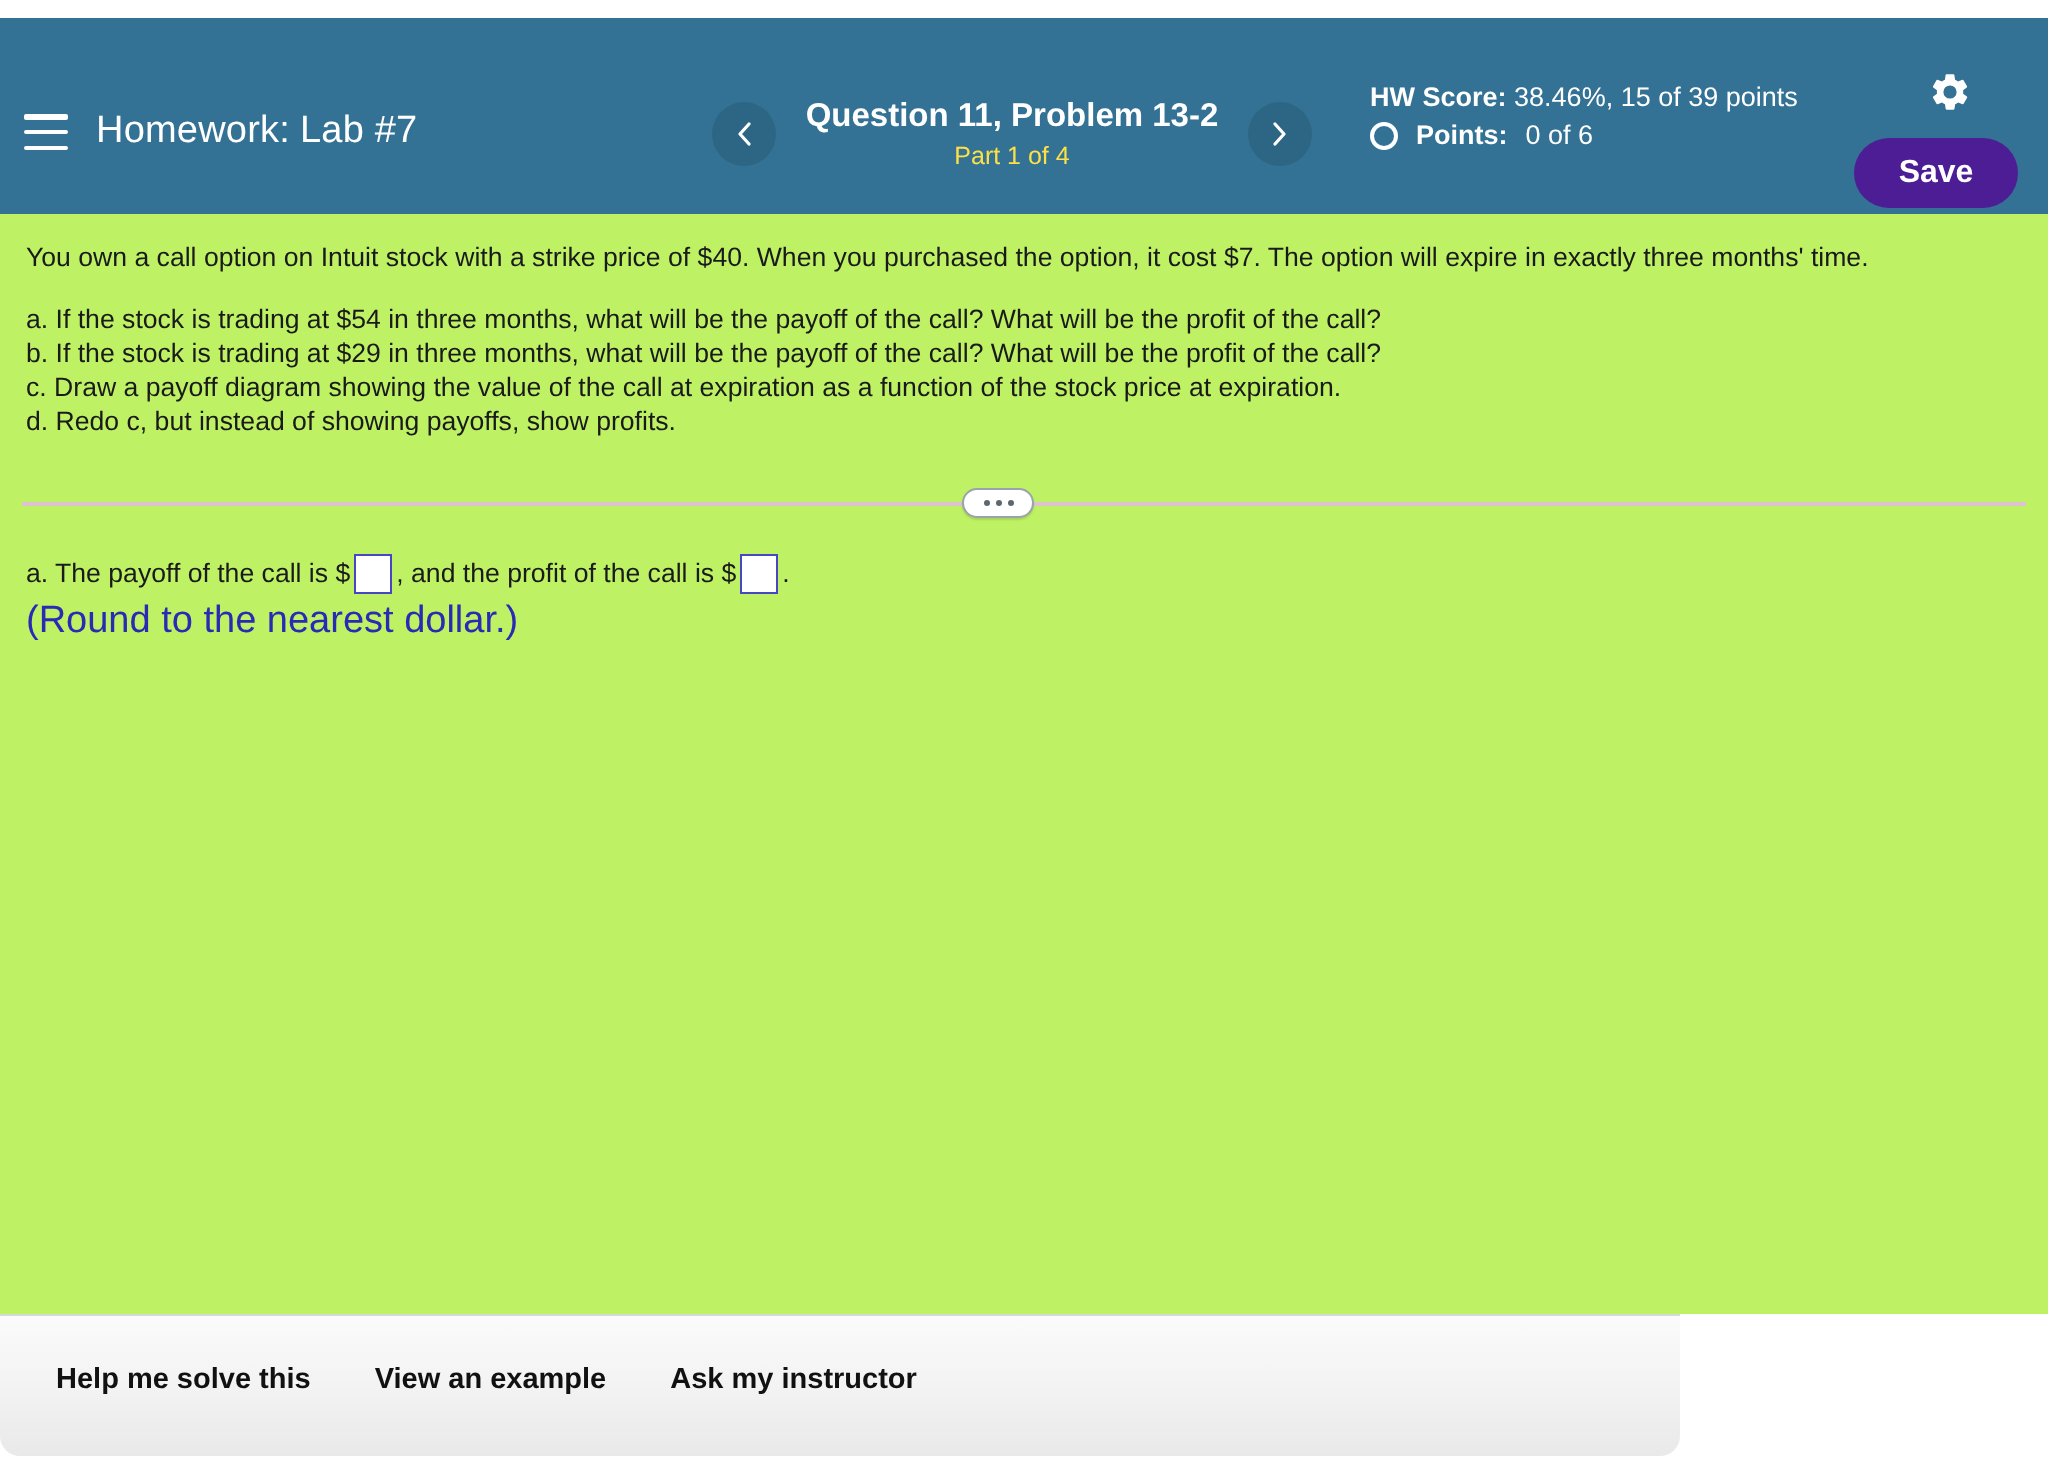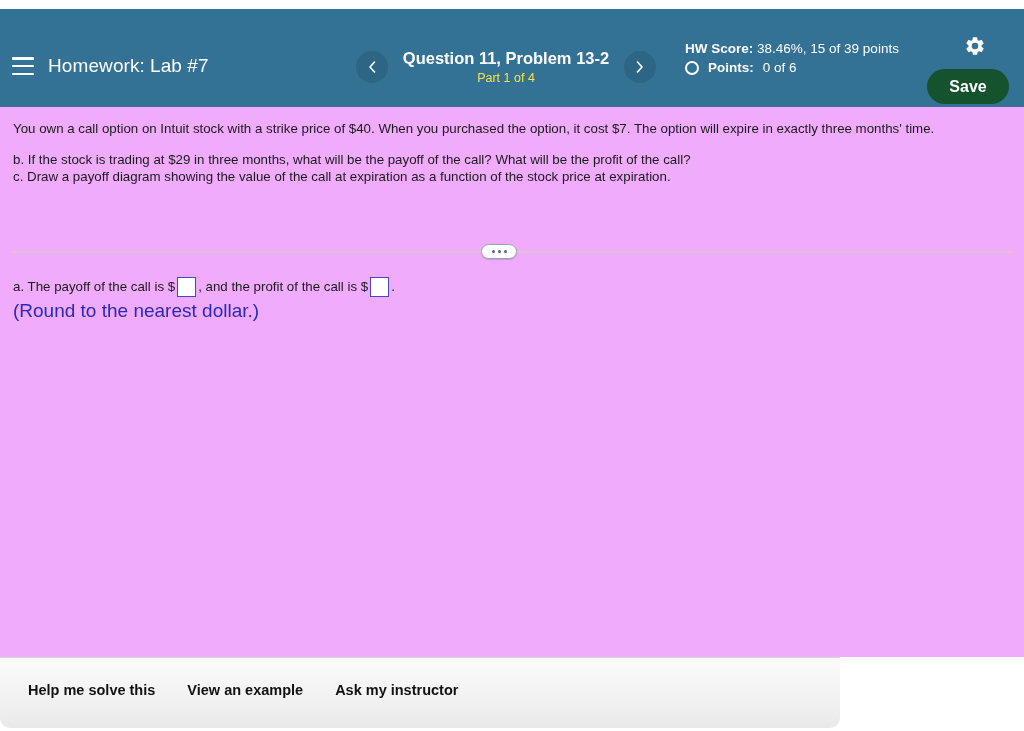--- a/index.html
+++ b/index.html
@@ -58,27 +58,27 @@
     display: inline-block; flex: 0 0 auto;
   }
   .score-line2 b { font-weight: 700; }
 
   .gear-btn {
     position: absolute; left: 962px; top: 24px; width: 26px; height: 26px;
     cursor: pointer; display: flex; align-items: center; justify-content: center;
   }
   .save-btn {
     position: absolute; left: 927px; top: 60px; width: 82px; height: 35px;
-    background: #14532d; color: #ffffff; border: none; border-radius: 18px;
+    background: #4c1d95; color: #ffffff; border: none; border-radius: 18px;
     font-family: "Liberation Sans", sans-serif; font-size: 16px; font-weight: 700;
     cursor: pointer;
   }
 
   
-  .content { position: absolute; left: 0; top: 107px; width: 1024px; height: 550px; background: #f0abfc; }
+  .content { position: absolute; left: 0; top: 107px; width: 1024px; height: 550px; background: #bef264; }
   .prompt {
     position: absolute; left: 13px; top: 13px; width: 990px;
     font-size: 13.3px; color: #1a1a1a; line-height: 17px;
   }
   .sublist { position: absolute; left: 13px; top: 44px; width: 990px; font-size: 13.3px; color:#1a1a1a; }
   .sublist div { line-height: 17px; white-space: nowrap; }
 
   
   .divider-wrap { position: absolute; left: 0; top: 137px; width: 1024px; height: 16px; }
   .divider-line {
@@ -181,22 +181,24 @@
     </div>
 
     <button class="save-btn">Save</button>
   </div>
 
   <div class="content">
 
     <div class="prompt">You own a call option on Intuit stock with a strike price of $40. When you purchased the option, it cost $7. The option will expire in exactly three months' time.</div>
 
     <div class="sublist">
+      <div>a. If the stock is trading at $54 in three months, what will be the payoff of the call? What will be the profit of the call?</div>
       <div>b. If the stock is trading at $29 in three months, what will be the payoff of the call? What will be the profit of the call?</div>
       <div>c. Draw a payoff diagram showing the value of the call at expiration as a function of the stock price at expiration.</div>
+      <div>d. Redo c, but instead of showing payoffs, show profits.</div>
     </div>
 
     <div class="divider-wrap">
       <div class="divider-line"></div>
       <div class="dots-pill">
         <i></i>
         <i></i>
         <i></i>
       </div>
     </div>

